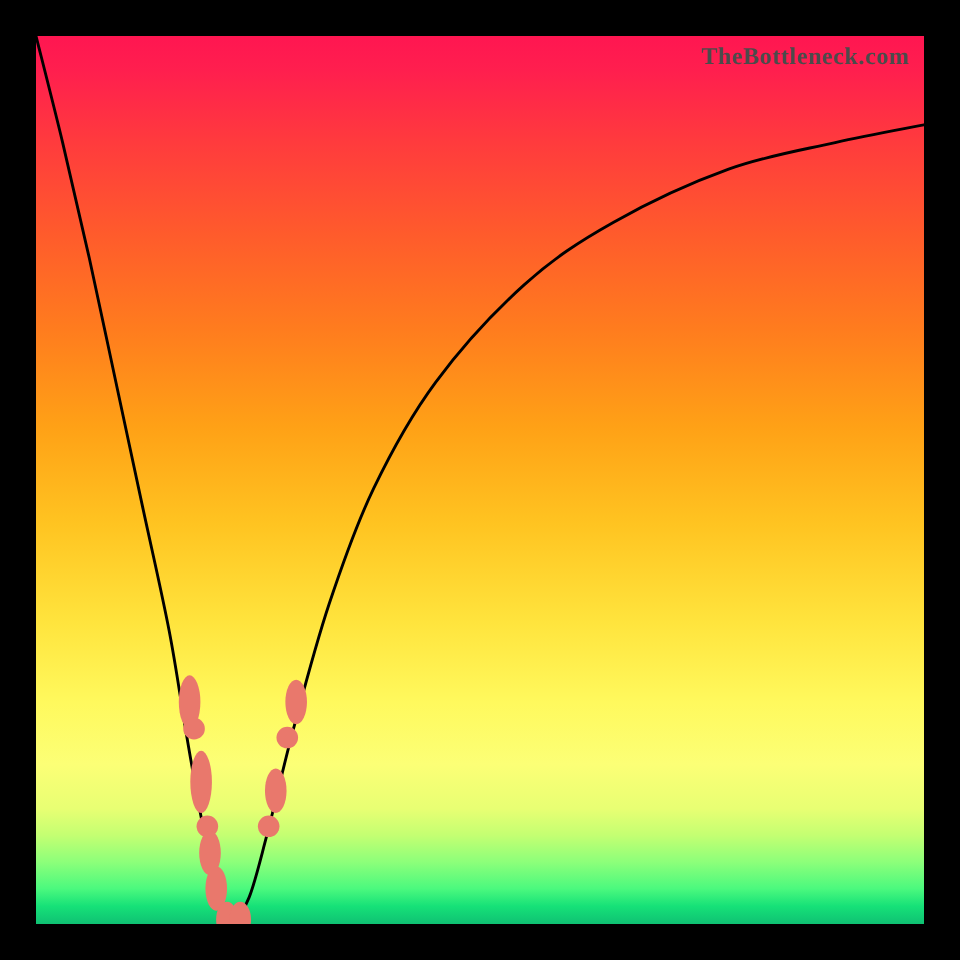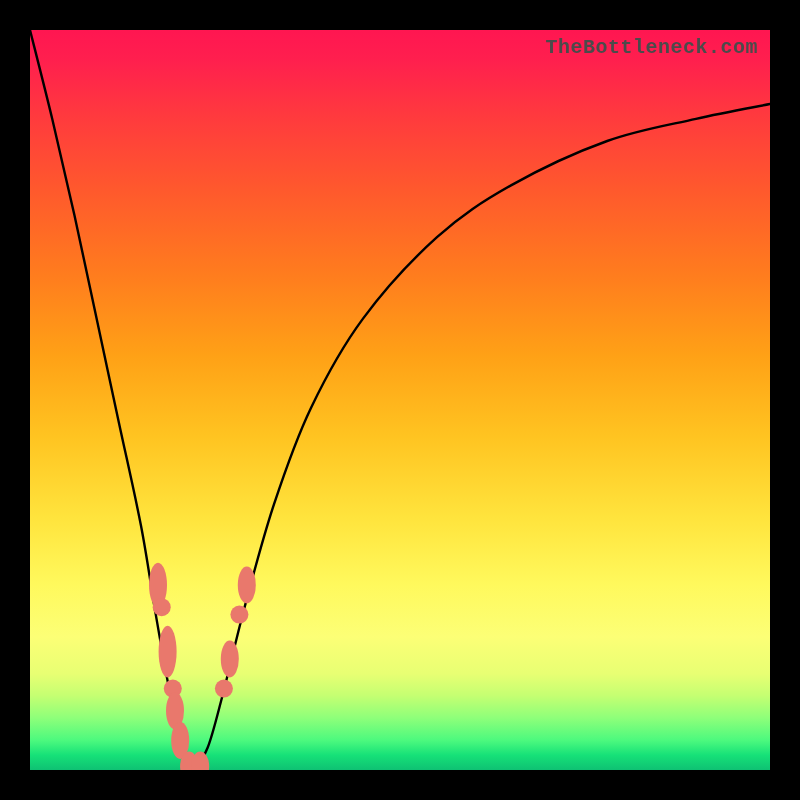--- a/index.html
+++ b/index.html
@@ -44,21 +44,21 @@
       #8dff7a 93%,
       #4cf97e 96%,
       #16e178 98%,
       #0fc173 100%
     );
   }
   .watermark {
     position: absolute;
     top: 6px;
     right: 12px;
-    font-family: Liberation Mono, monospace;
+    font-family: Liberation Serif, serif;
     font-size: 20px;
     font-weight: 600;
     color: #4b4b4b;
     letter-spacing: 0.5px;
     user-select: none;
   }
   svg.overlay {
     position: absolute;
     inset: 0;
     width: 740px;

